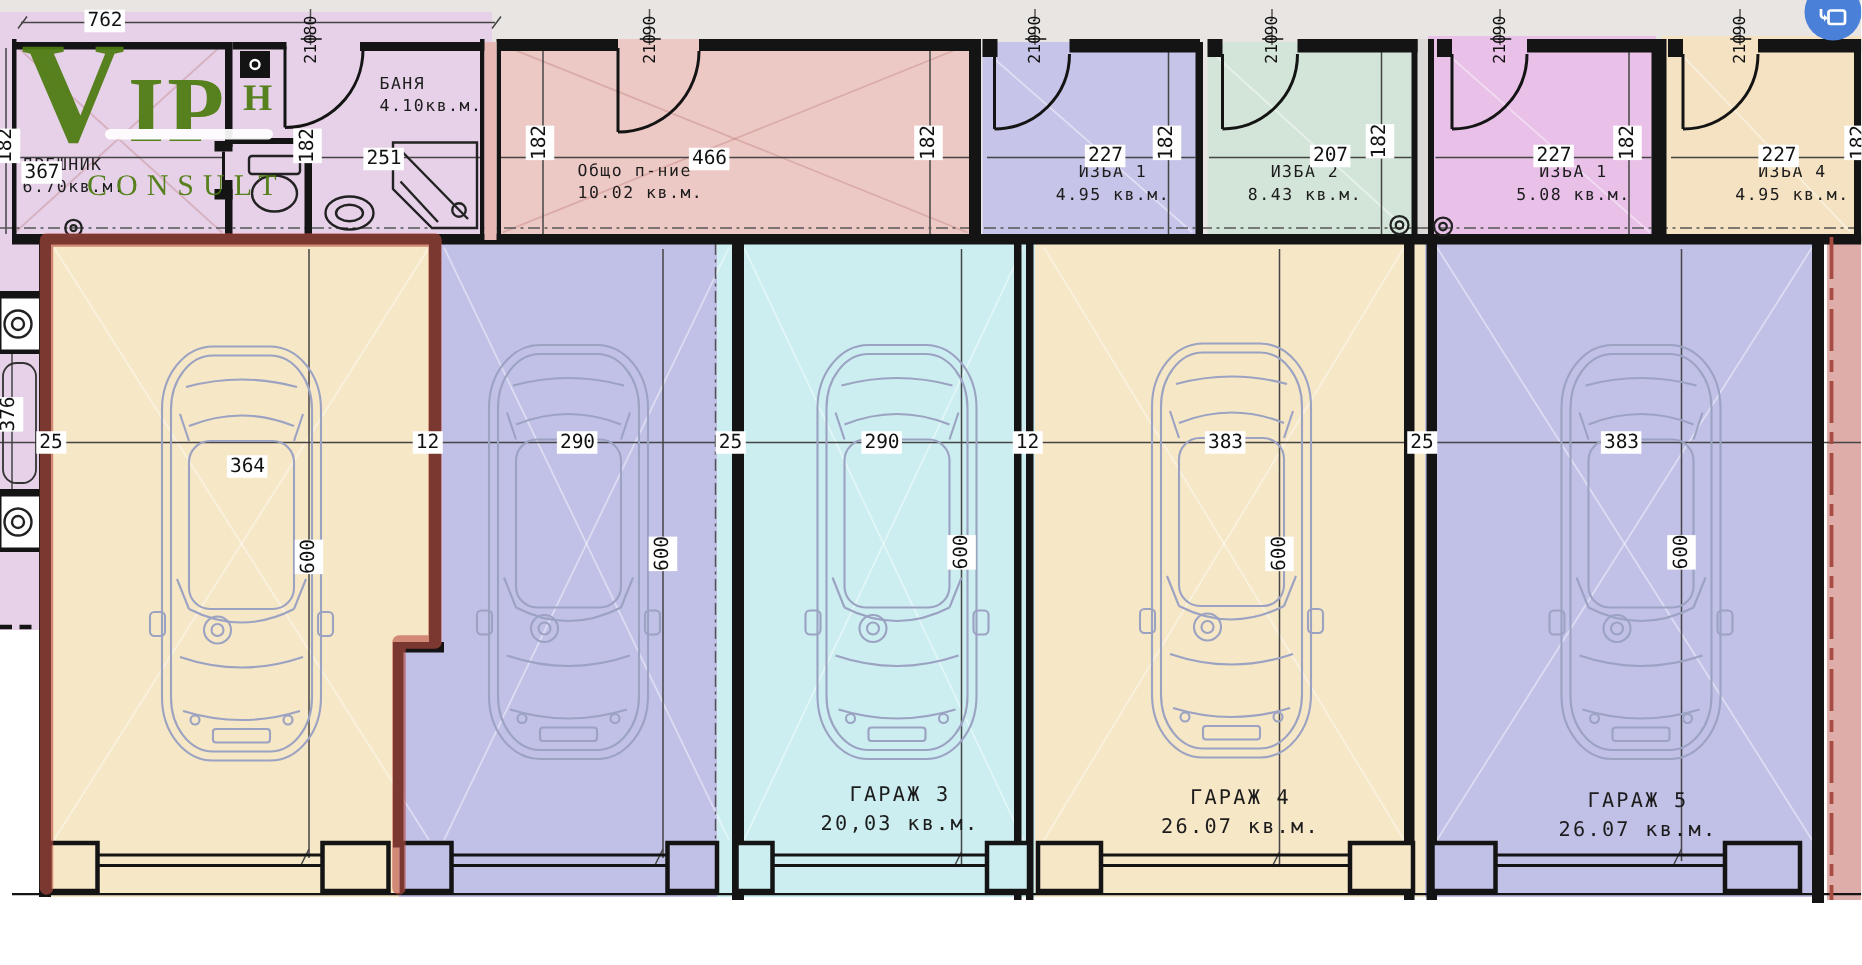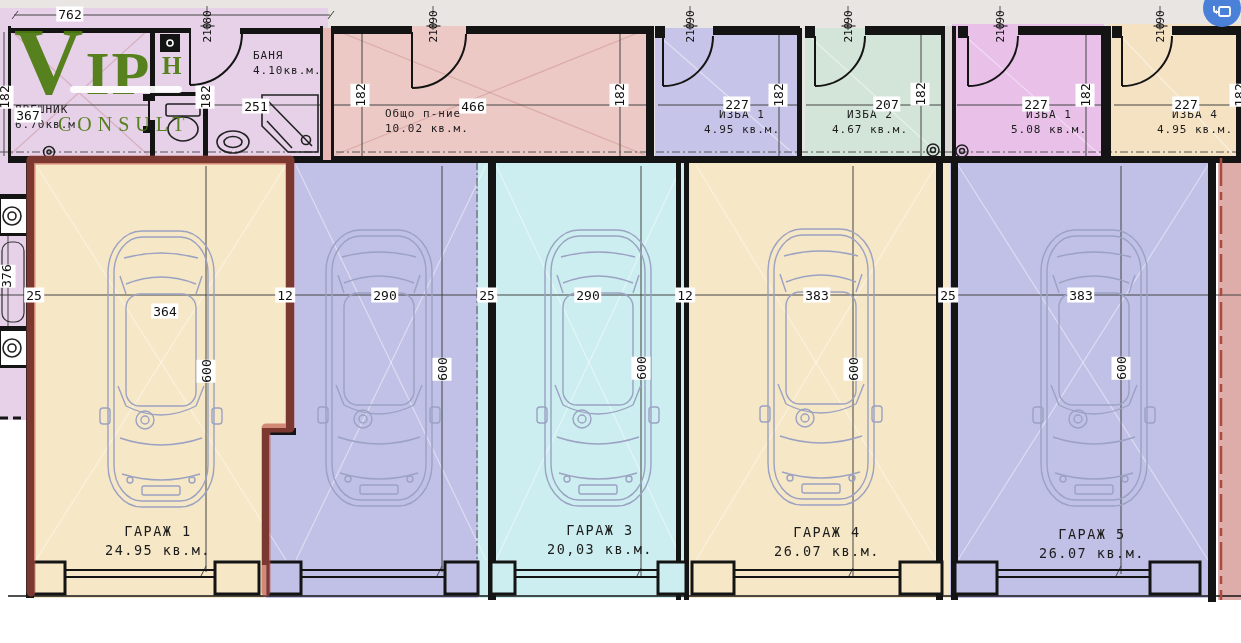--- a/index.html
+++ b/index.html
@@ -279,35 +279,31 @@
   <div class="rlabel" style="left:385px;top:106px">
     <div>Общо п-ние</div>
     <div>10.02 кв.м.</div>
   </div>
   <div class="rlabel rlabel-c" style="left:742px;top:107px">
     <div>ИЗБА 1</div>
     <div>4.95 кв.м.</div>
   </div>
   <div class="rlabel rlabel-c" style="left:870px;top:107px">
     <div>ИЗБА 2</div>
-    <div>4.67 кв.м.</div>
+    <div>8.43 кв.м.</div>
   </div>
   <div class="rlabel rlabel-c" style="left:1049px;top:107px">
     <div>ИЗБА 1</div>
     <div>5.08 кв.м.</div>
   </div>
   <div class="rlabel rlabel-c" style="left:1195px;top:107px">
     <div>ИЗБА 4</div>
     <div>4.95 кв.м.</div>
   </div>
 
-  <div class="glabel" style="left:158px;top:522px">
-    <div>ГАРАЖ 1</div>
-    <div>24.95 кв.м.</div>
-  </div>
   <div class="glabel" style="left:600px;top:521px">
     <div>ГАРАЖ 3</div>
     <div>20,03 кв.м.</div>
   </div>
   <div class="glabel" style="left:827px;top:523px">
     <div>ГАРАЖ 4</div>
     <div>26.07 кв.м.</div>
   </div>
   <div class="glabel" style="left:1092px;top:525px">
     <div>ГАРАЖ 5</div>

